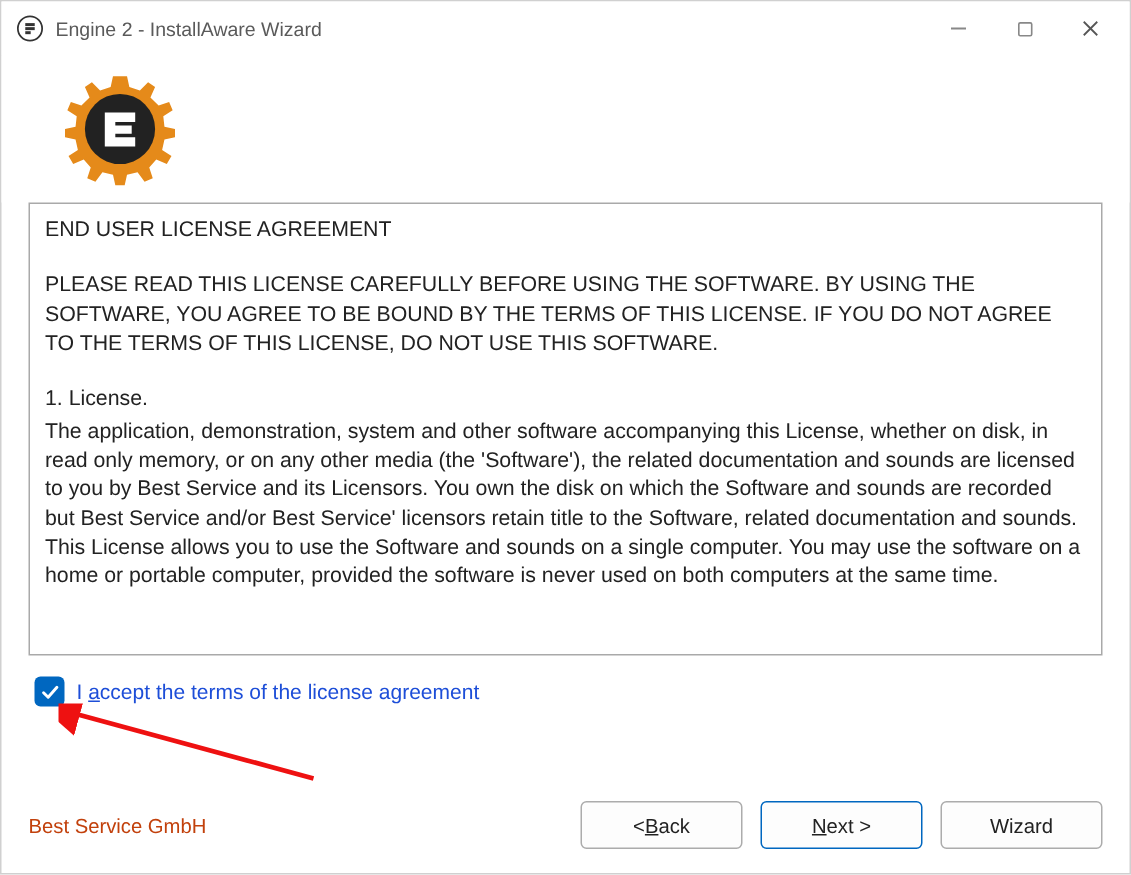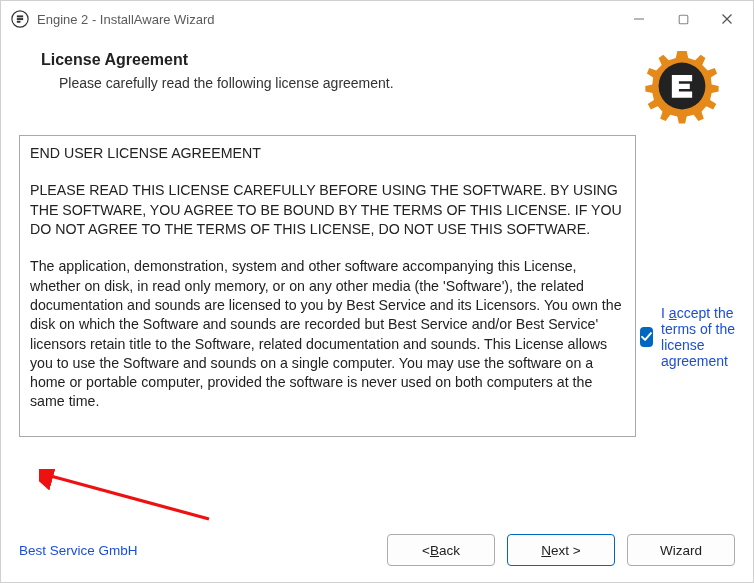--- a/index.html
+++ b/index.html
@@ -73,21 +73,21 @@
     .logo {
       width: 78px;
       height: 78px;
       margin-right: 6px;
       margin-top: -4px;
     }
     .content {
       flex: 1;
       padding: 0 18px 4px 18px;
       display: flex;
-      flex-direction: row;
+      flex-direction: column;
     }
     .license-box {
       border: 1px solid #a9a9a9;
       height: 302px;
       padding: 8px 10px 8px 10px;
       font-size: 14.2px;
       line-height: 1.36;
       color: #222;
       overflow-y: auto;
       background: #fff;
@@ -122,21 +122,21 @@
       cursor: pointer;
     }
     .accept-label u { text-decoration: underline; }
     .footer {
       padding: 6px 18px 16px 18px;
       display: flex;
       align-items: center;
     }
     .company {
       font-size: 13.5px;
-      color: #1d4ed8;
+      color: #c2410c;
       flex: 1;
     }
     .btn-row { display: flex; gap: 12px; }
     .btn {
       min-width: 108px;
       height: 32px;
       border: 1px solid #acacac;
       background: #fdfdfd;
       border-radius: 4px;
       font-size: 13.5px;
@@ -188,41 +188,38 @@
       <button class="win-btn close">
         <svg width="12" height="12" viewBox="0 0 12 12">
             <line x1="1.5" y1="1.5" x2="10.5" y2="10.5" stroke="#555" stroke-width="1.2"></line>
             <line x1="10.5" y1="1.5" x2="1.5" y2="10.5" stroke="#555" stroke-width="1.2"></line>
           </svg>
       </button>
     </div>
   </div>
 
   <div class="header-area">
-    <div class="header-text">
-      <h1>License Agreement</h1>
-      <p>Please carefully read the following license agreement.</p>
-    </div>
     <div class="logo">
       <svg viewBox="0 0 100 100">
         <g transform="translate(50,50)">
           <path d="M0,-45 L6,-45 L8,-36 L17,-33 L24,-40 L30,-36 L26,-27 L33,-20 L42,-23 L45,-16 L37,-11 L38,-2 L47,0 L47,7 L38,9 L36,18 L44,23 L40,30 L31,26 L25,33 L28,42 L21,45 L15,37 L6,39 L4,48 L-4,48 L-6,39 L-15,37 L-21,45 L-28,42 L-25,33 L-31,26 L-40,30 L-44,23 L-36,18 L-38,9 L-47,7 L-47,0 L-38,-2 L-37,-11 L-45,-16 L-42,-23 L-33,-20 L-26,-27 L-30,-36 L-24,-40 L-17,-33 L-8,-36 L-6,-45 Z" fill="#e58a1a"></path>
           <circle r="30" fill="#222"></circle>
           <path d="M-13,-14 L13,-14 L13,-6 L-4,-6 L-4,-3 L10,-3 L10,4 L-4,4 L-4,7 L13,7 L13,15 L-13,15 Z" fill="#fff"></path>
         </g>
       </svg>
     </div>
   </div>
 
   <div class="content">
     <div class="license-box">
       <p>END USER LICENSE AGREEMENT</p>
       <div class="gap"></div>
       <p>PLEASE READ THIS LICENSE CAREFULLY BEFORE USING THE SOFTWARE. BY USING THE SOFTWARE, YOU AGREE TO BE BOUND BY THE TERMS OF THIS LICENSE. IF YOU DO NOT AGREE TO THE TERMS OF THIS LICENSE, DO NOT USE THIS SOFTWARE.</p>
       <div class="gap"></div>
+      <p>1. License.</p>
       <p>The application, demonstration, system and other software accompanying this License, whether on disk, in read only memory, or on any other media (the 'Software'), the related documentation and sounds are licensed to you by Best Service and its Licensors. You own the disk on which the Software and sounds are recorded but Best Service and/or Best Service' licensors retain title to the Software, related documentation and sounds. This License allows you to use the Software and sounds on a single computer. You may use the software on a home or portable computer, provided the software is never used on both computers at the same time.</p>
     </div>
 
     <div class="accept-row">
       <span class="chk">
         <svg viewBox="0 0 14 14">
             <polyline points="2.2,7.4 5.5,10.6 11.8,3.4" fill="none" stroke="#fff" stroke-width="2.1" stroke-linecap="round" stroke-linejoin="round"></polyline>
           </svg>
       </span>
       <label class="accept-label"><span>I</span> <u>a</u><span>ccept the terms of the license agreement</span></label>

